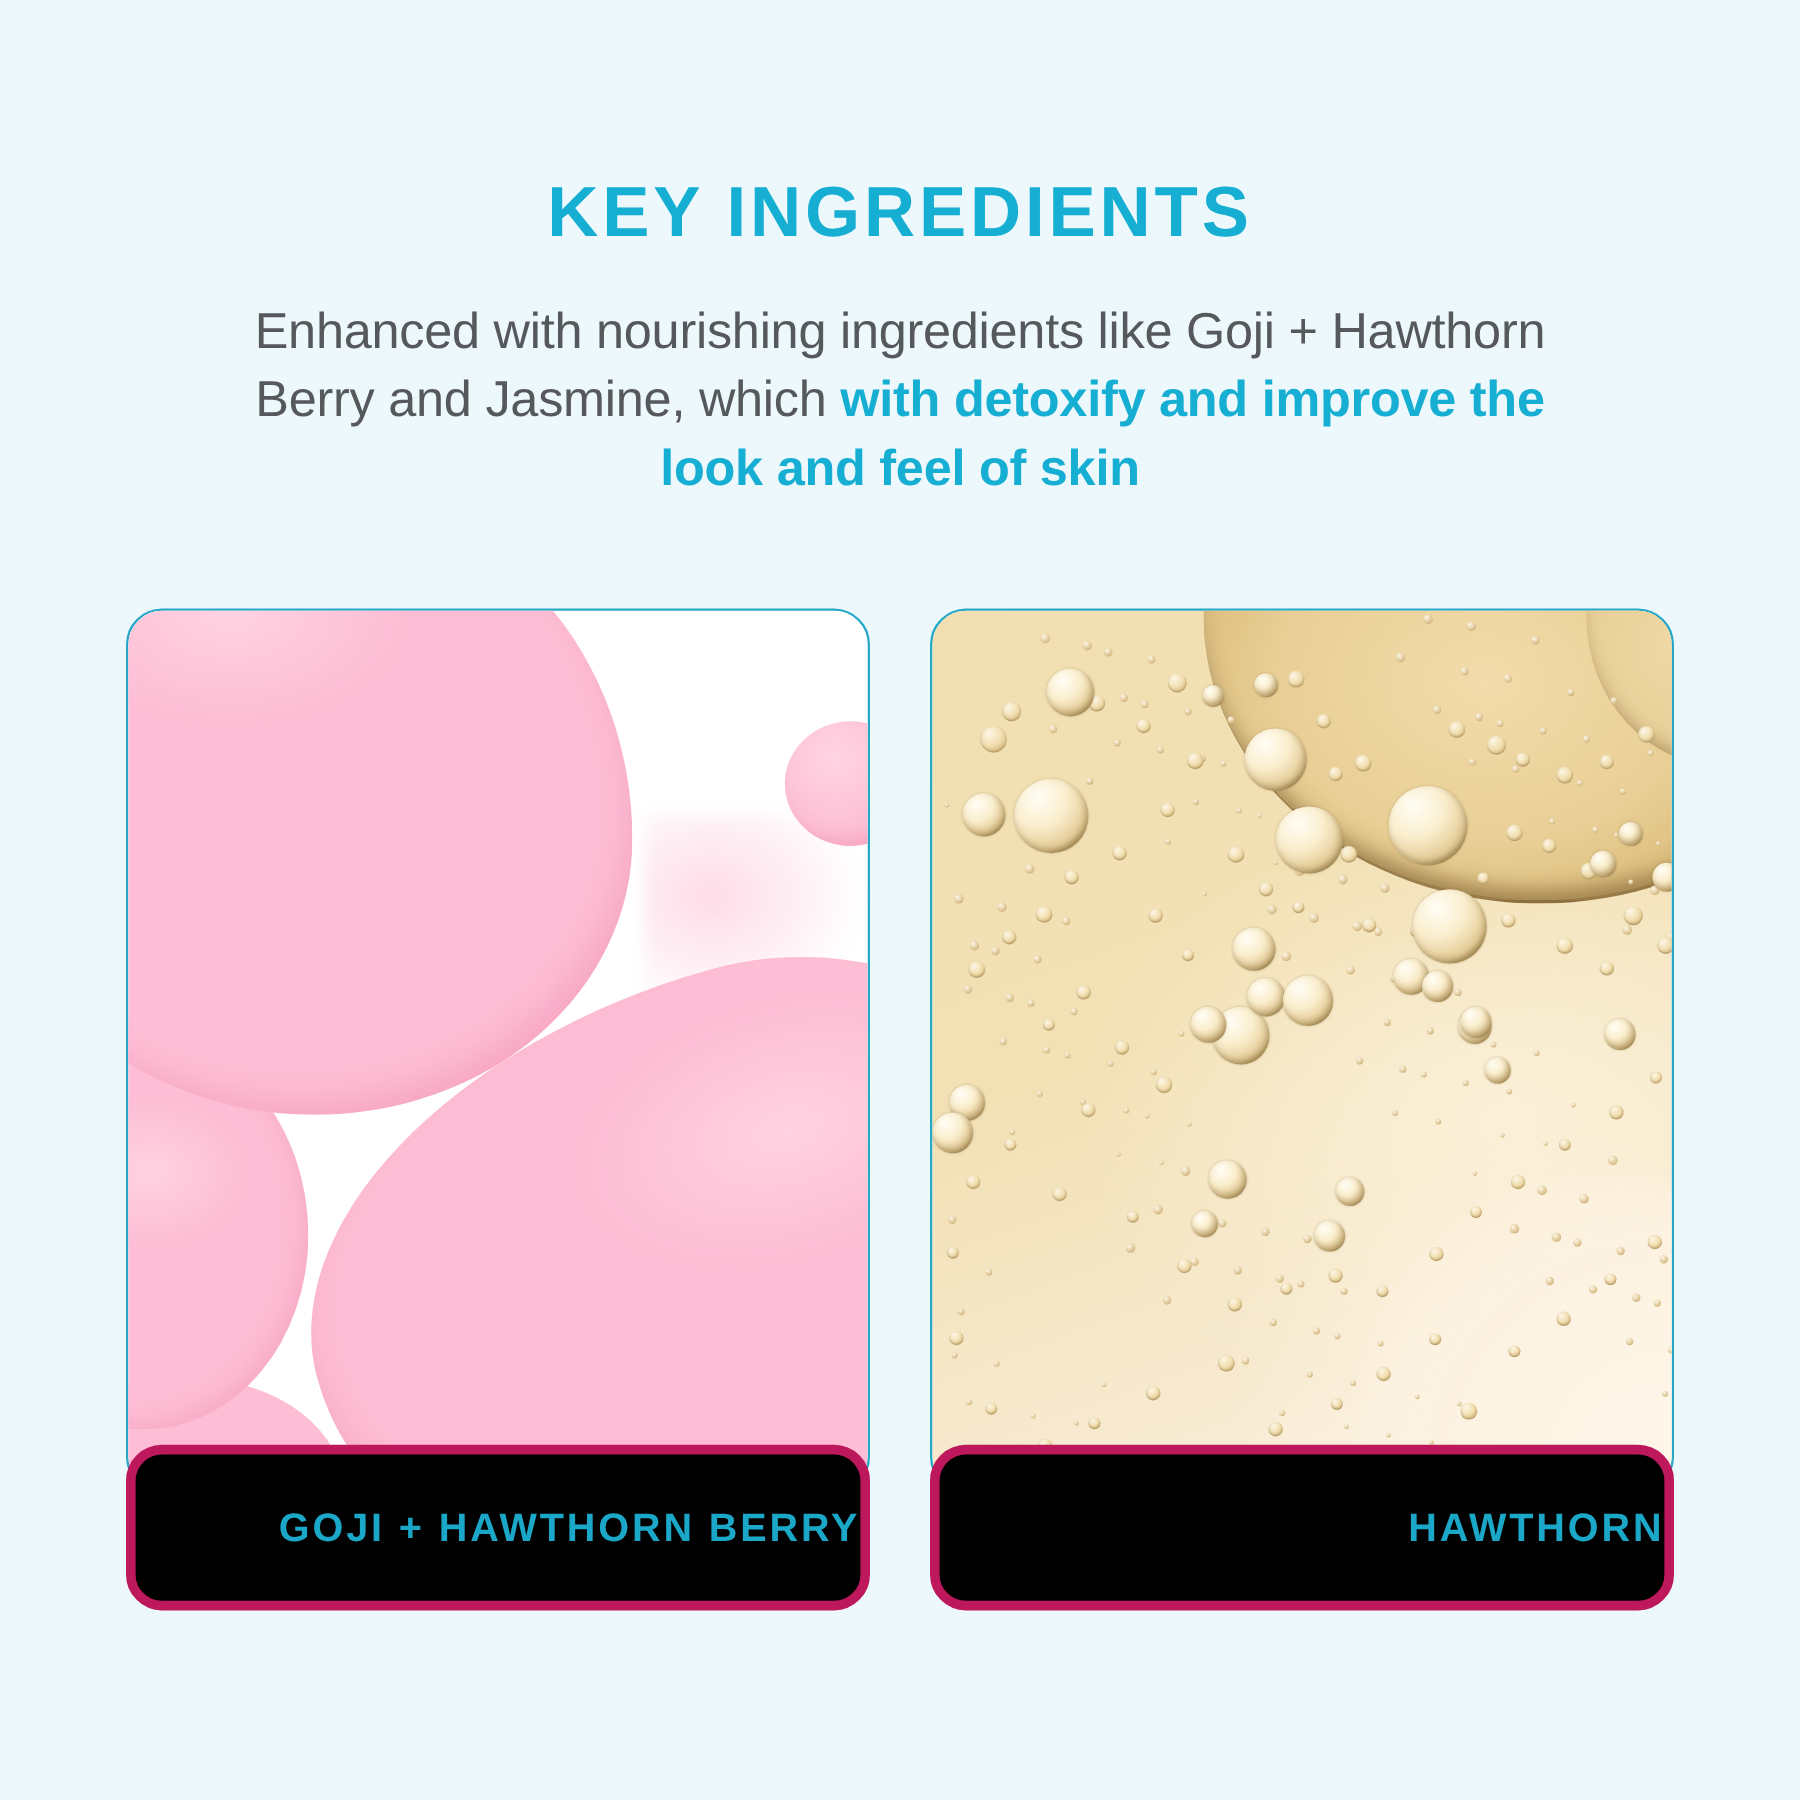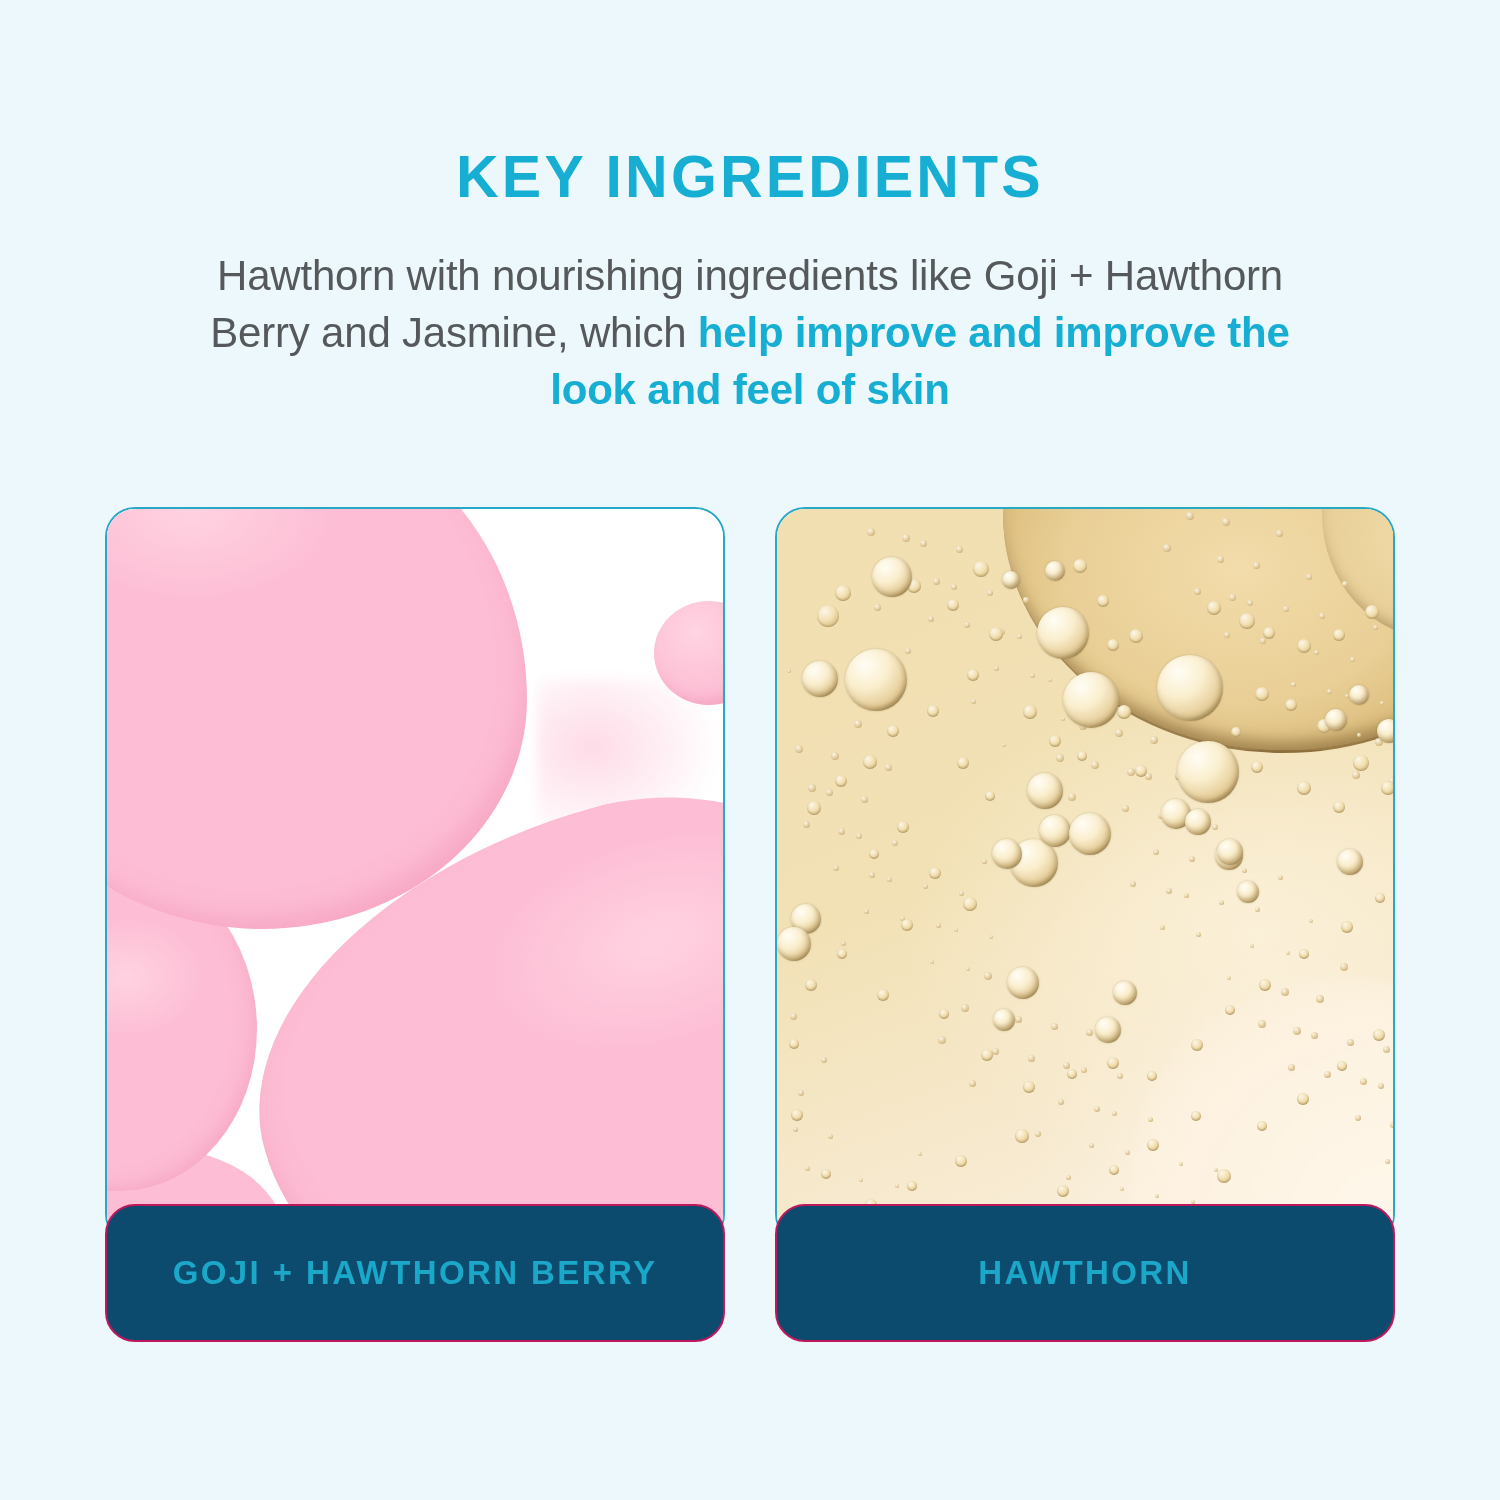--- a/index.html
+++ b/index.html
@@ -203,47 +203,47 @@
     box-shadow: none;
   }
 
   
   .card-label {
     position: absolute;
     left: 0;
     top: 697px;
     width: 620px;
     height: 138px;
-    background: #0c4a6e;
-    border: 2px solid #be185d;
+    background: #000000;
+    border: 8px solid #be185d;
     border-radius: 30px;
     display: flex;
     align-items: center;
-    justify-content: center;
+    justify-content: flex-end;
   }
   .card-label-text {
     font-size: 33px;
     font-weight: 700;
     letter-spacing: 2.4px;
     color: #1ba7c8;
     white-space: nowrap;
     font-family: "Liberation Sans", sans-serif;
   }
 </style>
 </head>
 <body>
 
 <div id="stage">
 
   <div class="header">
     <h1 class="page-title">KEY INGREDIENTS</h1>
 
     <p class="subtitle">
-      <span>Hawthorn with nourishing ingredients like Goji +</span>
-      <span>Hawthorn Berry and Jasmine, which </span><span class="hl">help improve</span>
+      <span>Enhanced with nourishing ingredients like Goji +</span>
+      <span>Hawthorn Berry and Jasmine, which </span><span class="hl">with detoxify</span>
       <span class="hl">and improve the look and feel of skin</span>
     </p>
   </div>
 
   <div class="cards">
 
     <div class="ing-card card-left">
       <div class="card-image-frame">
         <div class="card-image-inner">
           <div class="pink-bg"></div>

